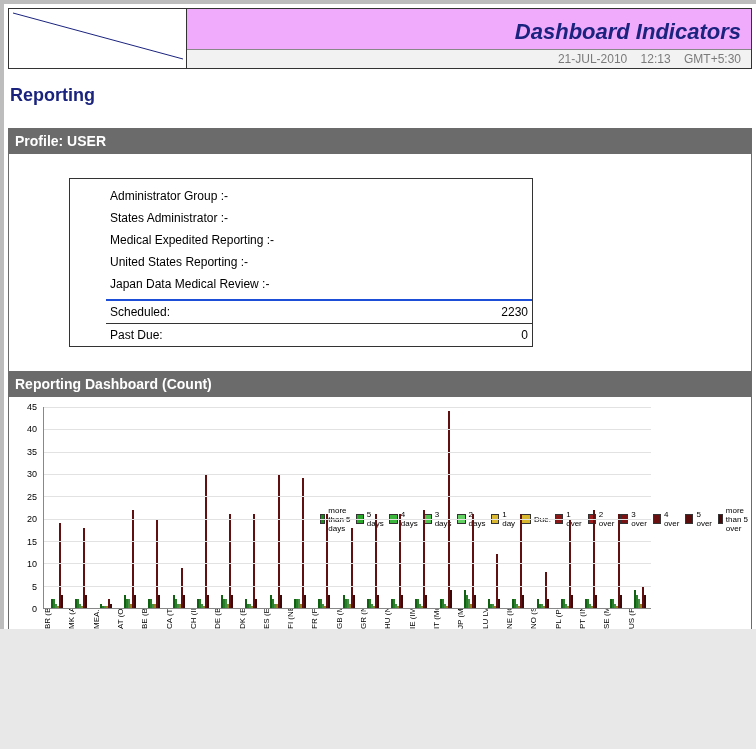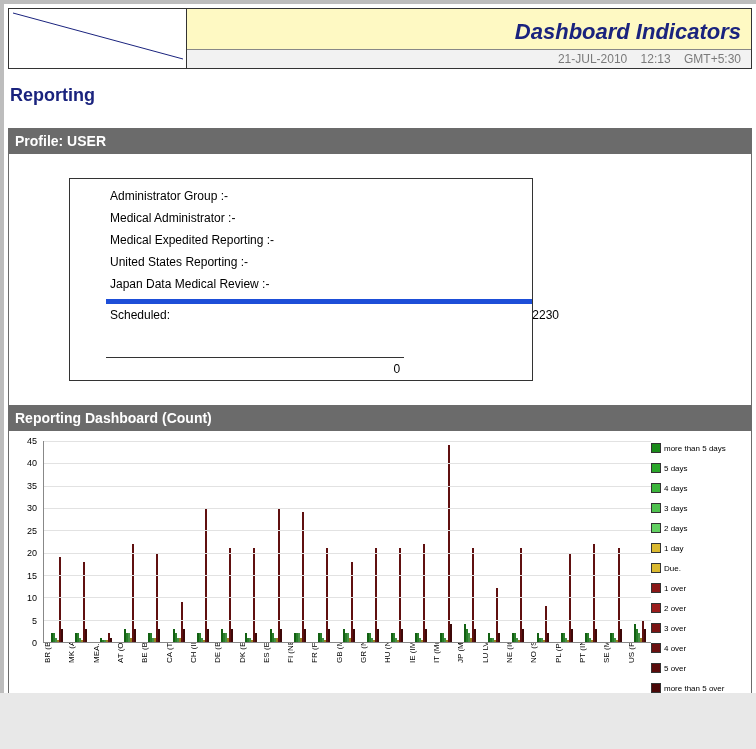--- a/index.html
+++ b/index.html
@@ -24,21 +24,21 @@
   }
   .hdr-left {
     width: 178px;
     border-right: 1px solid #333;
     background: #fff;
     position: relative;
   }
   .hdr-left svg { display: block; }
   .hdr-right {
     flex: 1;
-    background: #fef9c3;
+    background: #f0abfc;
   }
   .hdr-title {
     color: #1a237e;
     font-size: 22px;
     font-weight: bold;
     font-style: italic;
     text-align: right;
     padding: 10px 10px 4px 0;
     border-bottom: 1px solid #888;
   }
@@ -76,22 +76,21 @@
     width: 464px;
     border: 1px solid #333;
     font-size: 12px;
     padding-left: 36px;
   }
   .profile-main { padding: 6px 4px 4px 4px; }
   .profile-row { padding: 4px 0; }
   .profile-grid {
     display: grid;
     grid-template-columns: 70% 30%;
-    border-top: 5px solid #1d4ed8;
-    gap: 31px;
+    border-top: 2px solid #1d4ed8;
   }
   .profile-grid > div {
     padding: 4px;
     border-top: 1px solid #333;
   }
   .profile-grid > div:first-child,
   .profile-grid > div:nth-child(2) {
     border-top: none;
   }
   .profile-grid .val { text-align: right; }
@@ -102,24 +101,24 @@
     padding: 10px 2px 0 2px;
     border-left: 1px solid #6b6b6b;
     border-right: 1px solid #6b6b6b;
   }
   .chart-row {
     display: flex;
   }
   .chart-legend {
     width: 98px;
     display: flex;
-    flex-direction: column;
     padding-top: 2px;
-    gap: 10px;
+    gap: 4px;
     font-size: 8px;
+    justify-content: flex-end;
   }
   .leg-item { display: flex; align-items: center; gap: 3px; }
   .leg-sw { width: 10px; height: 10px; border: 1px solid #333; }
 
   .chart-canvas { flex: 1; position: relative; height: 222px; }
   .yaxis {
     position: absolute;
     left: 0; top: 0; bottom: 20px;
     width: 30px;
     font-size: 9px;
@@ -194,28 +193,29 @@
     </div>
   </div>
 
   <div class="section-title">Reporting</div>
 
   <div class="panel-hdr">Profile:  USER</div>
   <div class="panel-body">
     <div class="profile-box">
       <div class="profile-main" id="profile-items">
           <div class="profile-row">Administrator Group :-</div>
-          <div class="profile-row">Medical Administrator :-</div>
+          <div class="profile-row">States Administrator :-</div>
           <div class="profile-row">Medical Expedited Reporting :-</div>
           <div class="profile-row">United States Reporting :-</div>
           <div class="profile-row">Japan Data Medical Review :-</div>
         </div>
       <div class="profile-grid" id="profile-rows">
           <div>Scheduled:</div>
           <div class="val">2230</div>
+          <div class="sep">Past Due:</div>
           <div class="val sep">0</div>
         </div>
     </div>
   </div>
 
   <div class="panel-hdr">Reporting Dashboard (Count)</div>
   <div class="chart-wrap">
     <div class="chart-row">
       <div class="chart-canvas">
         <div class="yaxis" id="yaxis">

